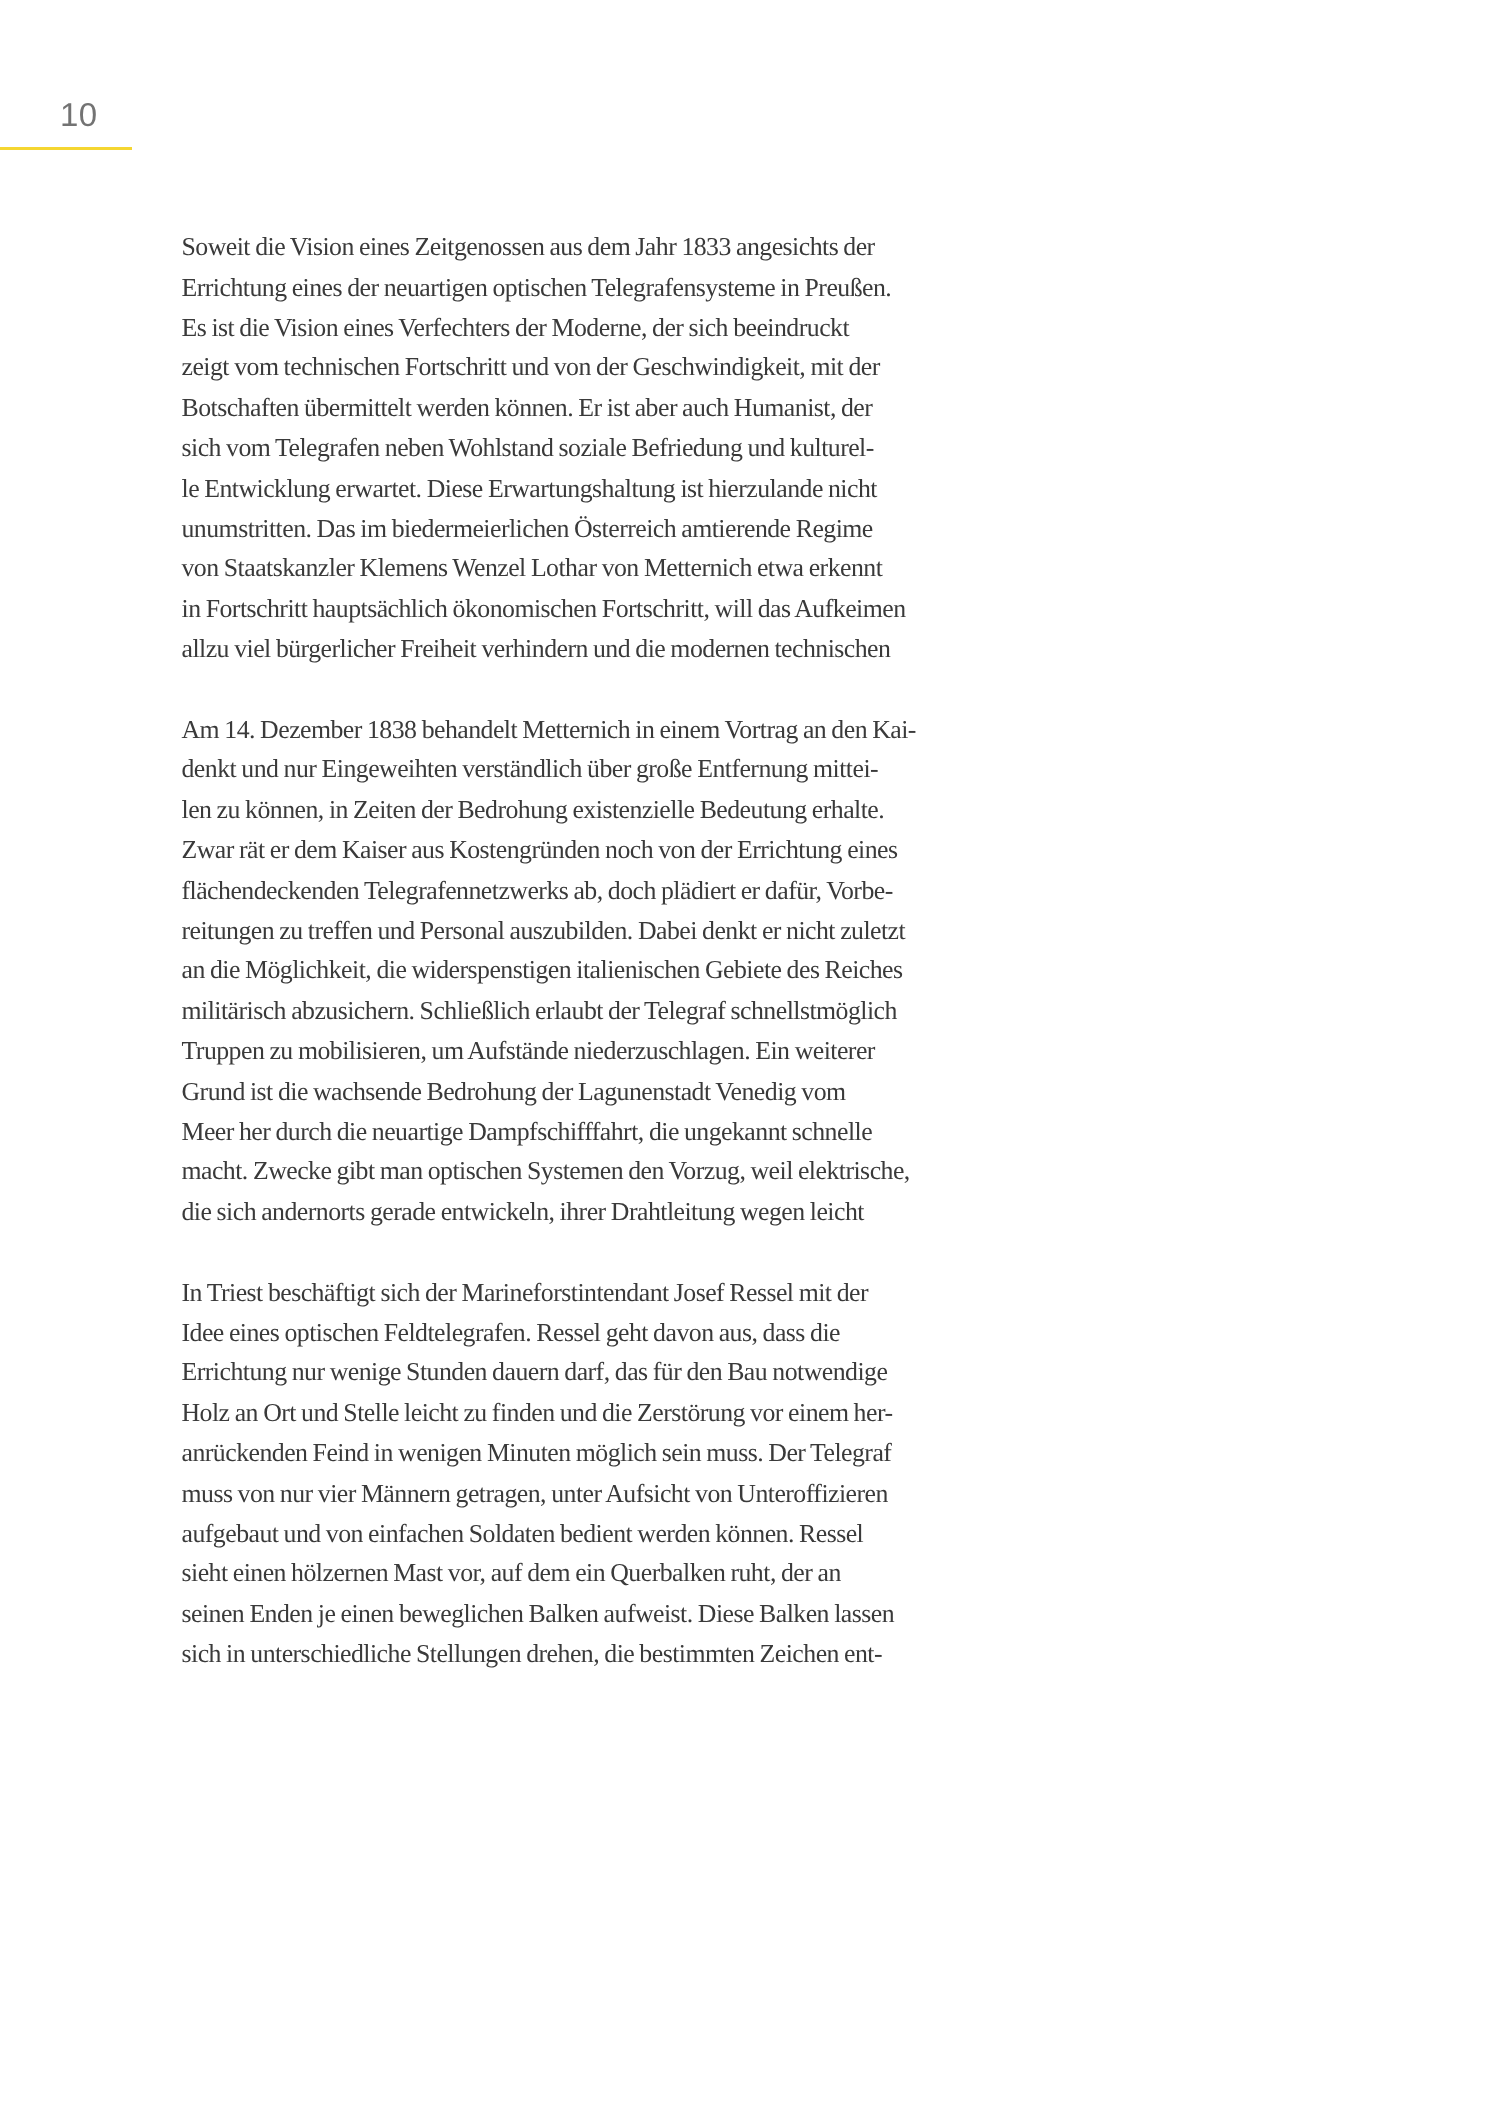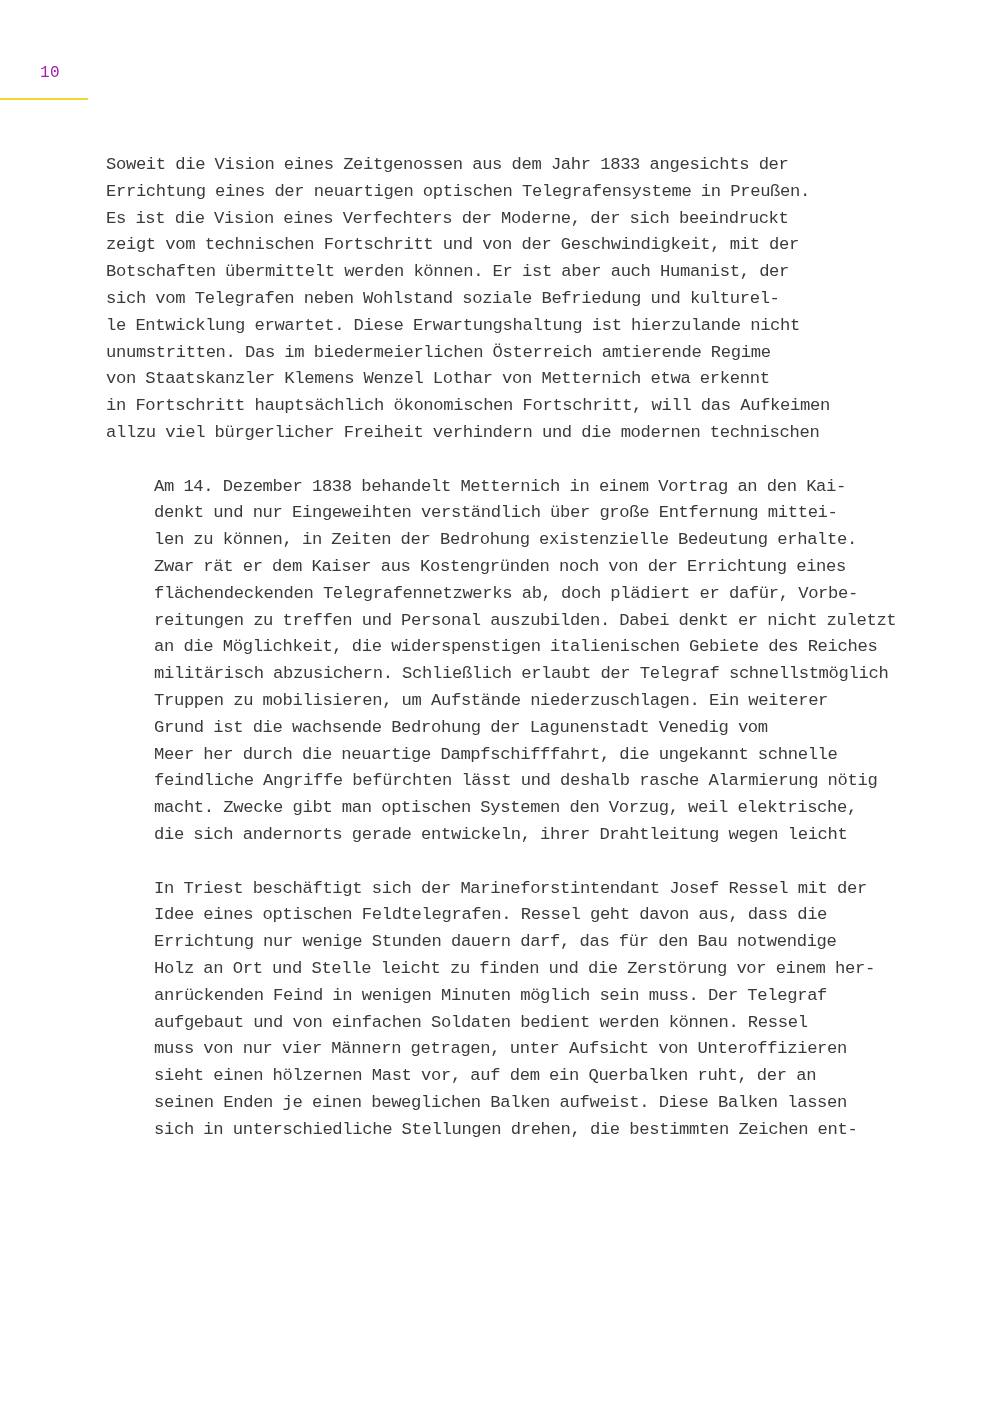--- a/index.html
+++ b/index.html
@@ -11,51 +11,50 @@
       width: 1000px;
       height: 1411px;
       position: relative;
       overflow: hidden;
       font-family: "DejaVu Sans", "Liberation Sans", sans-serif;
     }
     .page-number {
       position: absolute;
       left: 40px;
       top: 64px;
-      font-size: 16px;
-      color: #a21caf;
+      font-size: 22px;
+      color: #737373;
       letter-spacing: 0.3px;
-      font-family: Liberation Mono, monospace;
+      font-family: Liberation Sans, sans-serif;
     }
     .header-rule {
       position: absolute;
       left: 0;
       top: 98px;
       width: 88px;
       height: 2px;
       background: #f5d631;
     }
     .body-text {
       position: absolute;
-      left: 106px;
+      left: 121px;
       top: 152px;
       width: 680px;
       color: #3a3a3a;
-      font-family: Liberation Mono, monospace;
+      font-family: Liberation Serif, serif;
       font-size: 17.2px;
       line-height: 26.8px;
       letter-spacing: -0.35px;
       word-spacing: -0.5px;
     }
     .paragraph {
       margin: 0;
     }
     .paragraph + .paragraph {
       margin-top: 26.8px;
-      margin-left: 48px;
     }
     .line {
       display: block;
       white-space: nowrap;
     }
     sup.fn {
       font-size: 10px;
       line-height: 0;
       vertical-align: 7px;
       margin-left: 1px;
@@ -88,31 +87,30 @@
     <span class="line">denkt und nur Eingeweihten verständlich über große Entfernung mittei-</span>
     <span class="line">len zu können, in Zeiten der Bedrohung existenzielle Bedeutung erhalte.</span>
     <span class="line">Zwar rät er dem Kaiser aus Kostengründen noch von der Errichtung eines</span>
     <span class="line">flächendeckenden Telegrafennetzwerks ab, doch plädiert er dafür, Vorbe-</span>
     <span class="line">reitungen zu treffen und Personal auszubilden. Dabei denkt er nicht zuletzt</span>
     <span class="line">an die Möglichkeit, die widerspenstigen italienischen Gebiete des Reiches</span>
     <span class="line">militärisch abzusichern. Schließlich erlaubt der Telegraf schnellstmöglich</span>
     <span class="line">Truppen zu mobilisieren, um Aufstände niederzuschlagen. Ein weiterer</span>
     <span class="line">Grund ist die wachsende Bedrohung der Lagunenstadt Venedig vom</span>
     <span class="line">Meer her durch die neuartige Dampfschifffahrt, die ungekannt schnelle</span>
-    <span class="line">feindliche Angriffe befürchten lässt und deshalb rasche Alarmierung nötig</span>
     <span class="line">macht. Zwecke gibt man optischen Systemen den Vorzug, weil elektrische,</span>
     <span class="line">die sich andernorts gerade entwickeln, ihrer Drahtleitung wegen leicht</span>
   </p>
 
   <p class="paragraph">
     <span class="line">In Triest beschäftigt sich der Marineforstintendant Josef Ressel mit der</span>
     <span class="line">Idee eines optischen Feldtelegrafen. Ressel geht davon aus, dass die</span>
     <span class="line">Errichtung nur wenige Stunden dauern darf, das für den Bau notwendige</span>
     <span class="line">Holz an Ort und Stelle leicht zu finden und die Zerstörung vor einem her-</span>
     <span class="line">anrückenden Feind in wenigen Minuten möglich sein muss. Der Telegraf</span>
+    <span class="line">muss von nur vier Männern getragen, unter Aufsicht von Unteroffizieren</span>
     <span class="line">aufgebaut und von einfachen Soldaten bedient werden können. Ressel</span>
-    <span class="line">muss von nur vier Männern getragen, unter Aufsicht von Unteroffizieren</span>
     <span class="line">sieht einen hölzernen Mast vor, auf dem ein Querbalken ruht, der an</span>
     <span class="line">seinen Enden je einen beweglichen Balken aufweist. Diese Balken lassen</span>
     <span class="line">sich in unterschiedliche Stellungen drehen, die bestimmten Zeichen ent-</span>
   </p>
 
 </div>
 
 </body></html>

